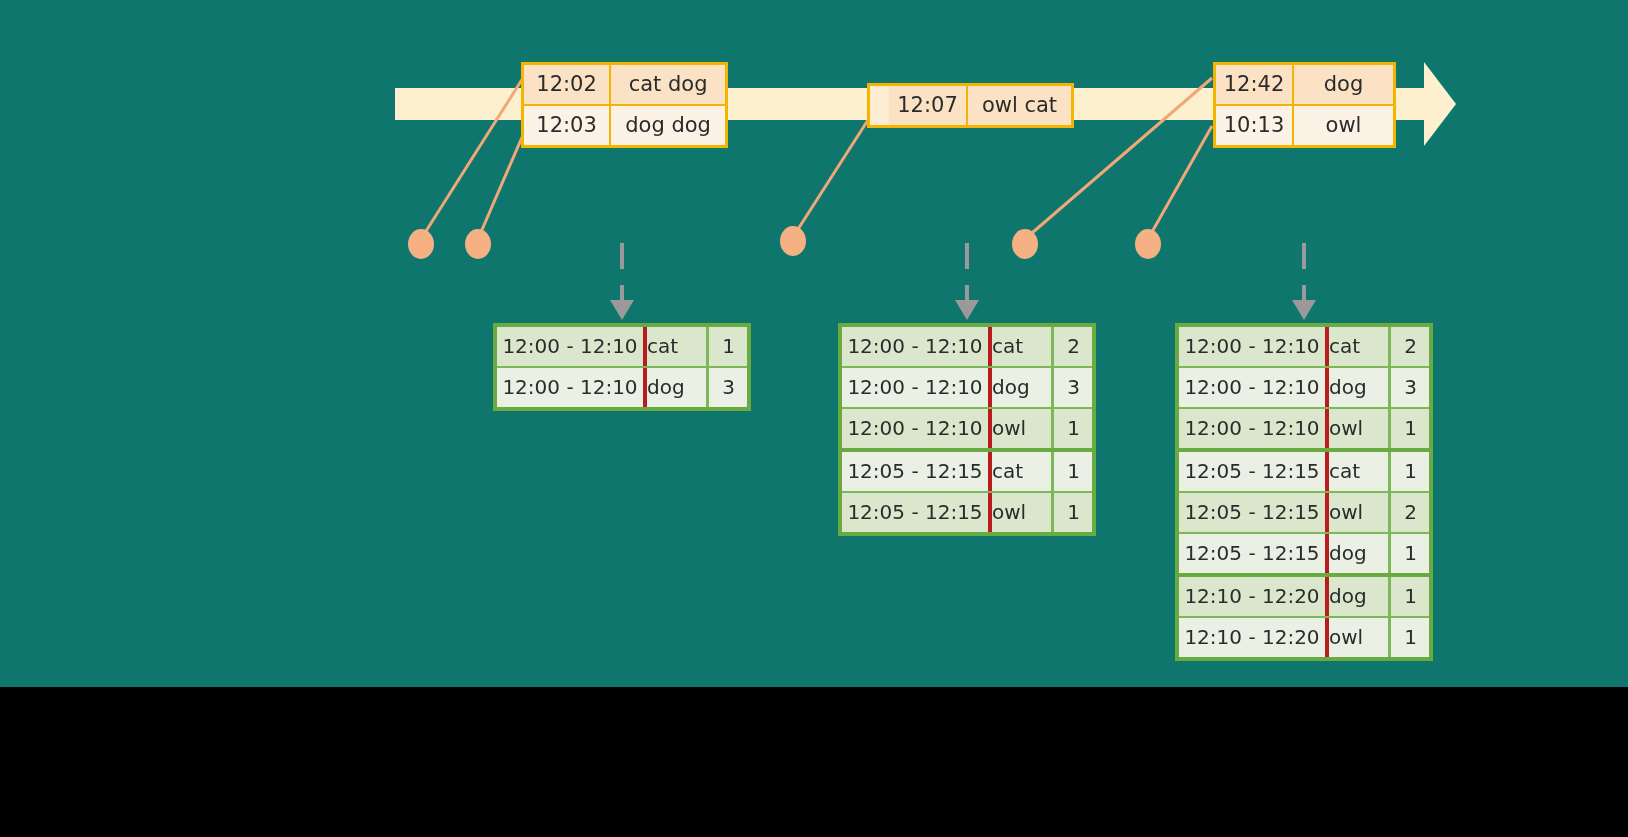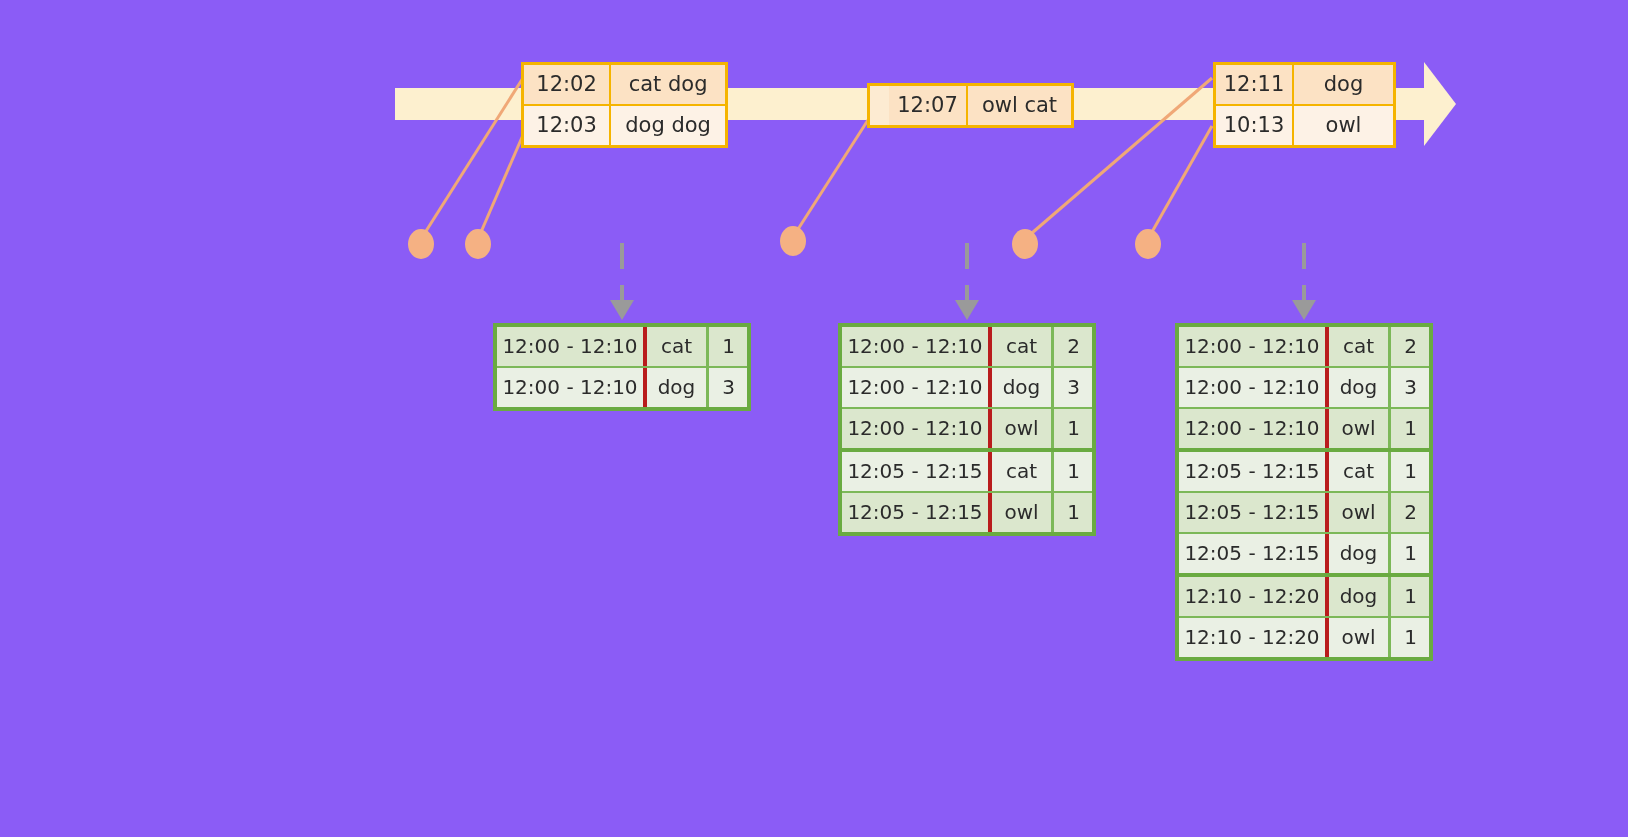--- a/index.html
+++ b/index.html
@@ -6,22 +6,22 @@
     margin: 0;
     padding: 0;
     background: #000000;
   }
   body {
     font-family: "DejaVu Sans", "Liberation Sans", sans-serif;
   }
   #canvas {
     position: relative;
     width: 1628px;
-    height: 837px;
-    background: #8b5cf6;
+    height: 687px;
+    background: #0f766e;
     overflow: hidden;
   }
   svg.layer {
     position: absolute;
     left: 0;
     top: 0;
     width: 1628px;
     height: 837px;
     pointer-events: none;
   }
@@ -111,21 +111,21 @@
     line-height: 39px;
     text-align: center;
     font-size: 20px;
     color: #2b2b2b;
     border-right: 4px solid #b91c1c;
     box-sizing: border-box;
   }
   .cell-key {
     flex: 0 0 auto;
     line-height: 39px;
-    text-align: center;
+    text-align: left;
     font-size: 20px;
     color: #2b2b2b;
     border-right: 3px solid #7cb858;
     box-sizing: border-box;
   }
   .cell-count {
     flex: 0 0 auto;
     line-height: 39px;
     text-align: center;
     font-size: 20px;
@@ -194,21 +194,21 @@
 
   <div class="event-group" id="event-group-2">
     <div class="event-row shade-a">
       <div class="event-time">12:07</div>
       <div class="event-words">owl cat</div>
     </div>
   </div>
 
   <div class="event-group" id="event-group-3">
     <div class="event-row shade-a">
-      <div class="event-time">12:11</div>
+      <div class="event-time">12:42</div>
       <div class="event-words">dog</div>
     </div>
     <div class="event-row shade-b">
       <div class="event-time">10:13</div>
       <div class="event-words">owl</div>
     </div>
   </div>
 
   <div class="result-table" id="result-table-1">
       <div class="result-row shade-a sep-thin">

